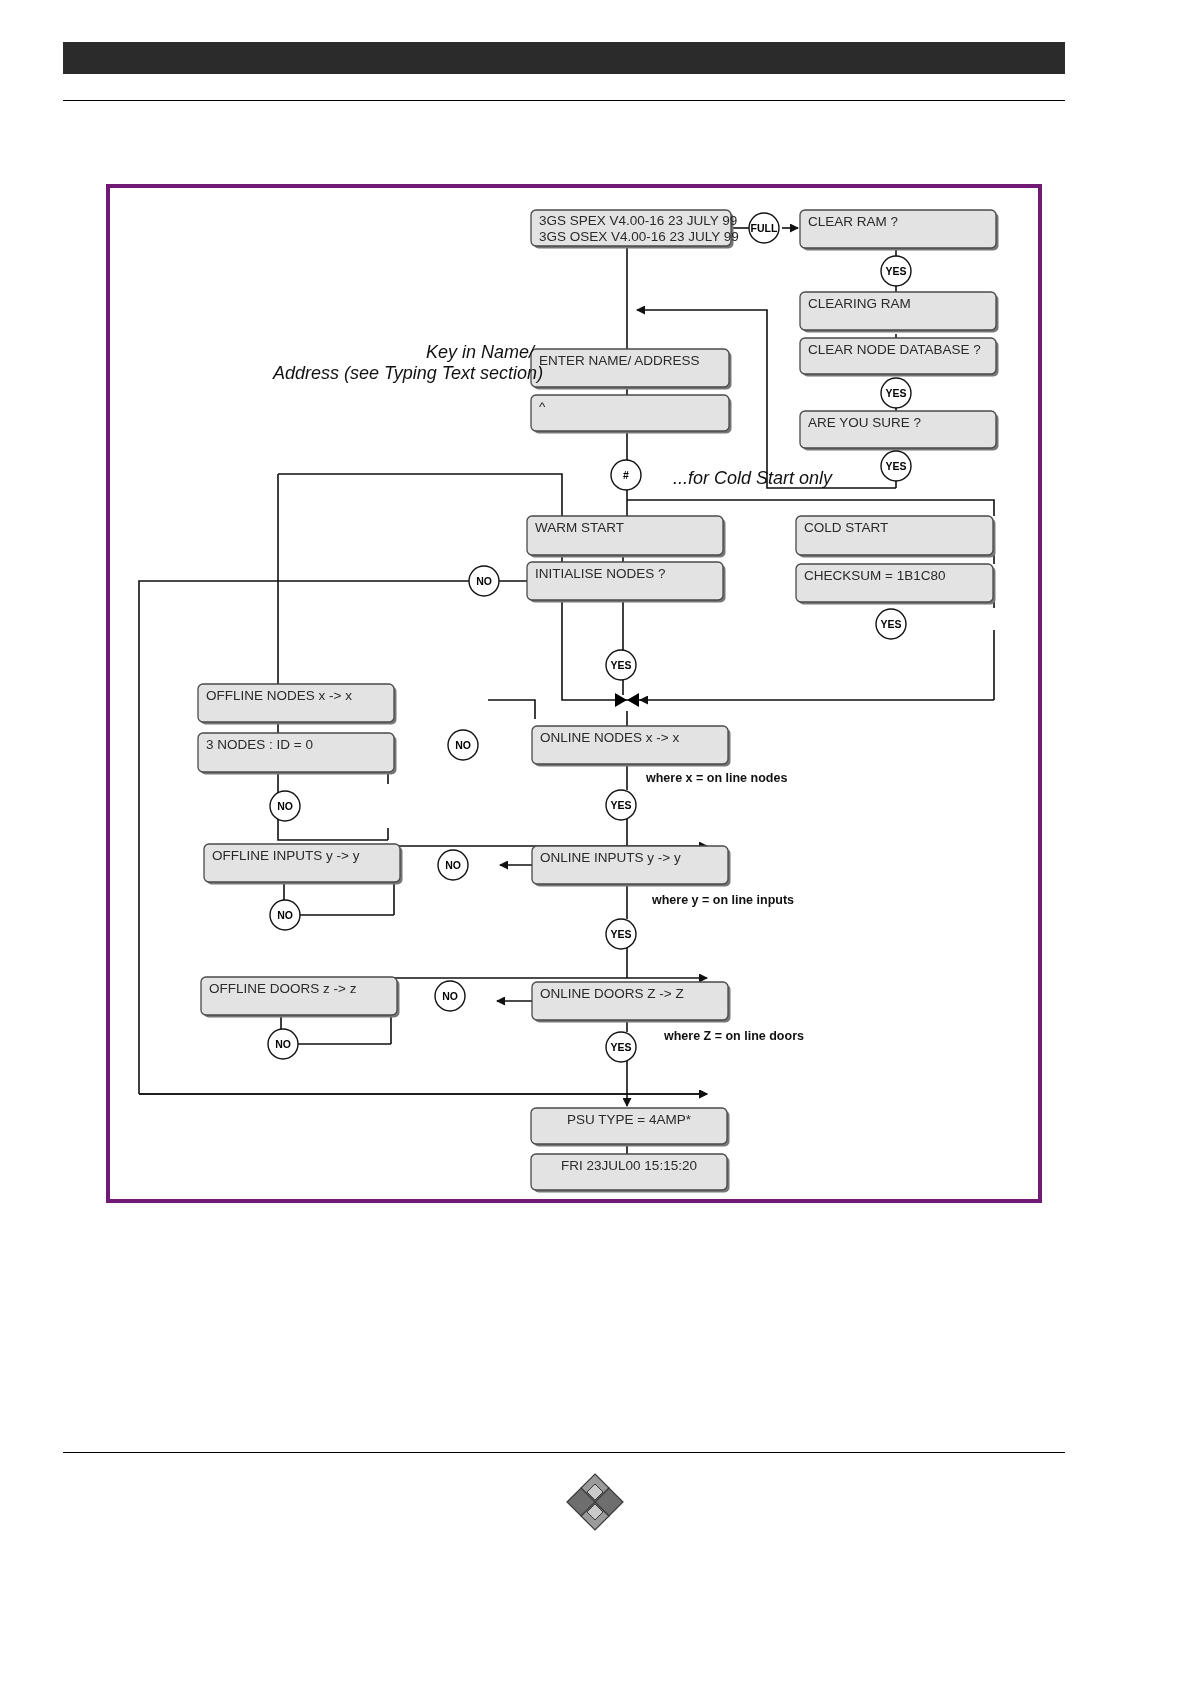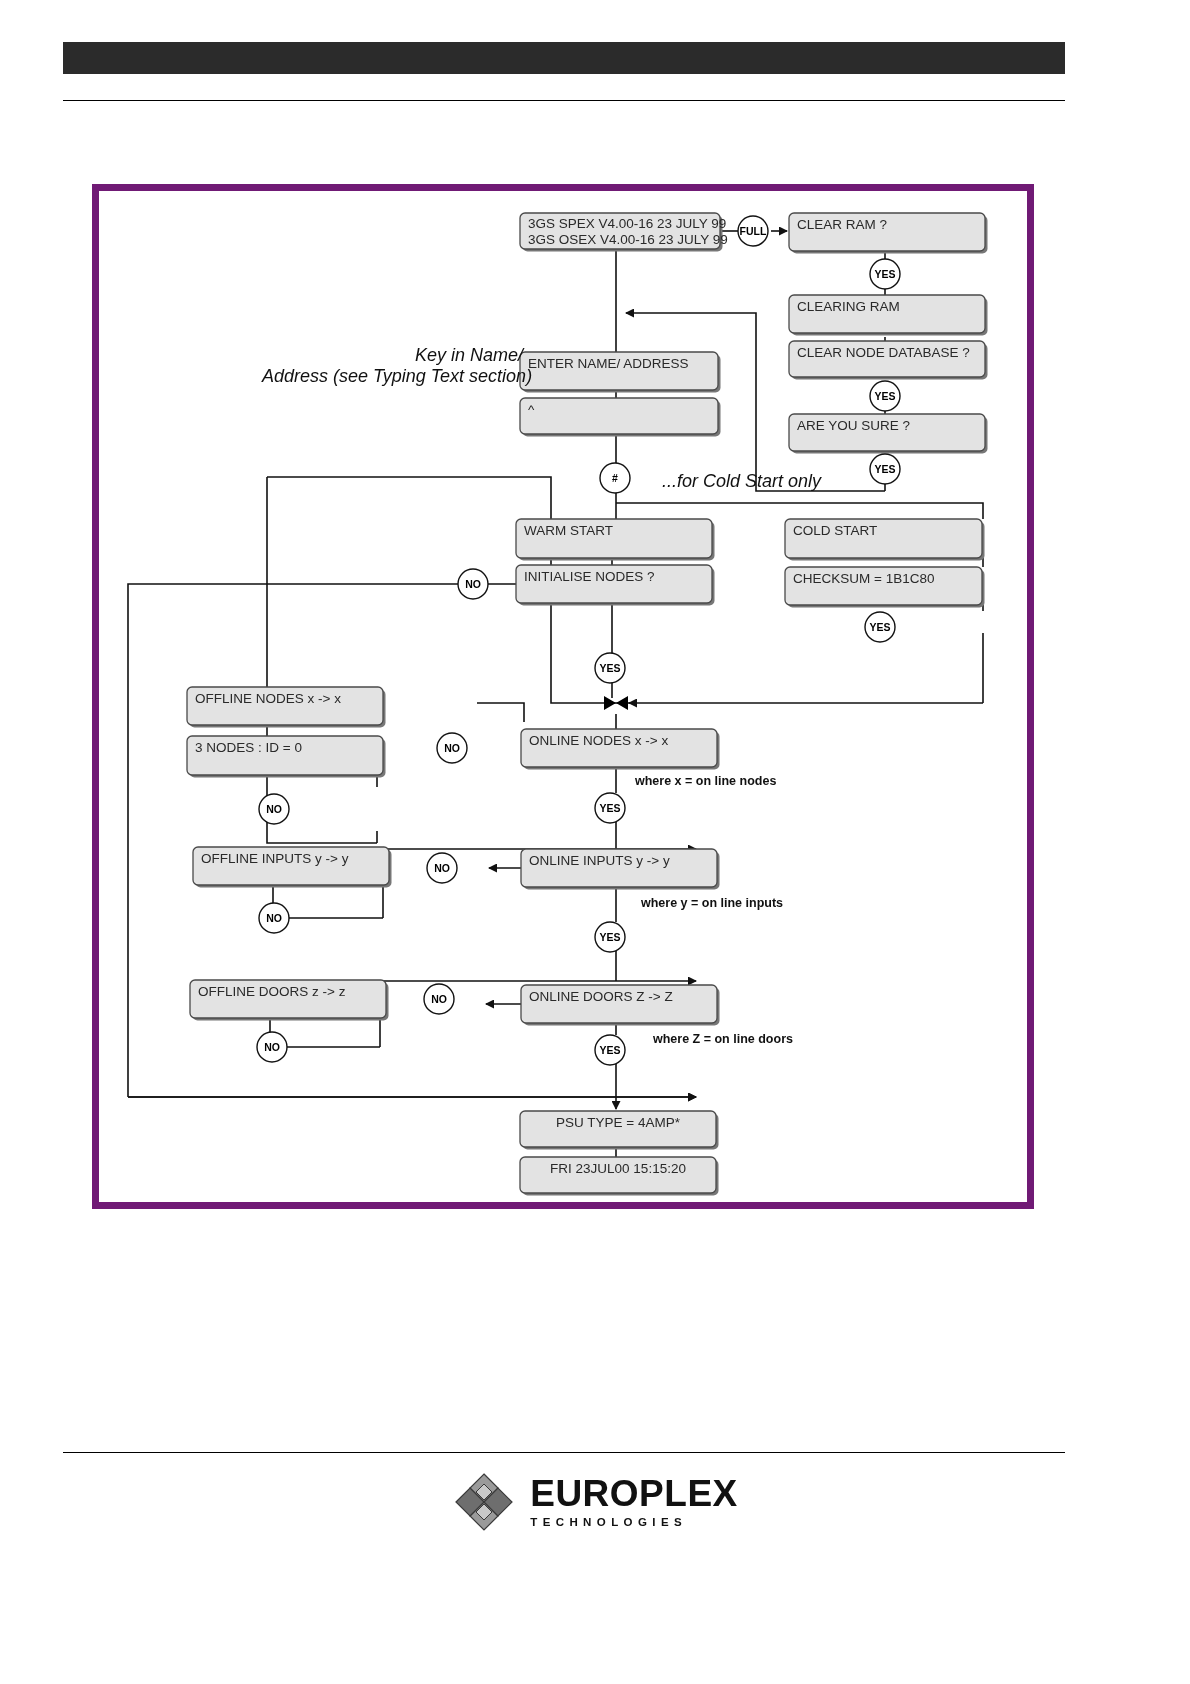--- a/index.html
+++ b/index.html
@@ -17,22 +17,22 @@
             border-top:1.5px solid #000;}
   .logo-wrap{position:absolute;left:0;top:1470px;width:1190px;
              display:flex;align-items:center;justify-content:center;gap:14px;}
   .logo-mark{width:64px;height:64px;flex:0 0 auto;}
   .logo-text{display:flex;flex-direction:column;line-height:1;}
   .logo-title{font-size:37px;font-weight:bold;letter-spacing:.5px;color:#111;}
   .logo-sub{font-size:11.5px;letter-spacing:5.4px;color:#111;margin-top:5px;
             font-weight:bold;}
 
   
-  .frame{position:absolute;left:92px;top:184px;width:928px;height:1011px;
-         border:7px solid #701a75;background:#fff;overflow:hidden;}
+  .frame{position:absolute;left:106px;top:184px;width:928px;height:1011px;
+         border:4px solid #701a75;background:#fff;overflow:hidden;}
   svg.chart{position:absolute;left:0;top:0;width:928px;height:1011px;display:block;}
 
   text{font-family:"Liberation Sans",sans-serif;fill:#2a2a2a;}
   .box-label{font-size:13.5px;}
   .note{font-size:12.5px;fill:#111;font-weight:bold;}
   .italic-note{font-size:18px;font-style:italic;fill:#111;}
   .conn-label{font-size:10.5px;font-weight:bold;fill:#000;
               font-family:"Liberation Sans",sans-serif;}
 </style>
 </head>
@@ -340,19 +340,15 @@
         <path d="M32 4 L46 18 L32 32 L18 18 Z"></path>
         <path d="M32 32 L46 46 L32 60 L18 46 Z"></path>
         <path d="M4 32 L18 18 L32 32 L18 46 Z" fill="#6e6e6e"></path>
         <path d="M32 32 L46 18 L60 32 L46 46 Z" fill="#6e6e6e"></path>
       </g>
       <g fill="#c9c9c9" stroke="#3a3a3a" stroke-width="1">
         <path d="M32 14 L40 22 L32 30 L24 22 Z"></path>
         <path d="M32 34 L40 42 L32 50 L24 42 Z"></path>
       </g>
     </svg>
-    <span class="logo-text">
-      <span class="logo-title">EUROPLEX</span>
-      <span class="logo-sub">TECHNOLOGIES</span>
-    </span>
   </div>
 
 </div>
 
 </body></html>

